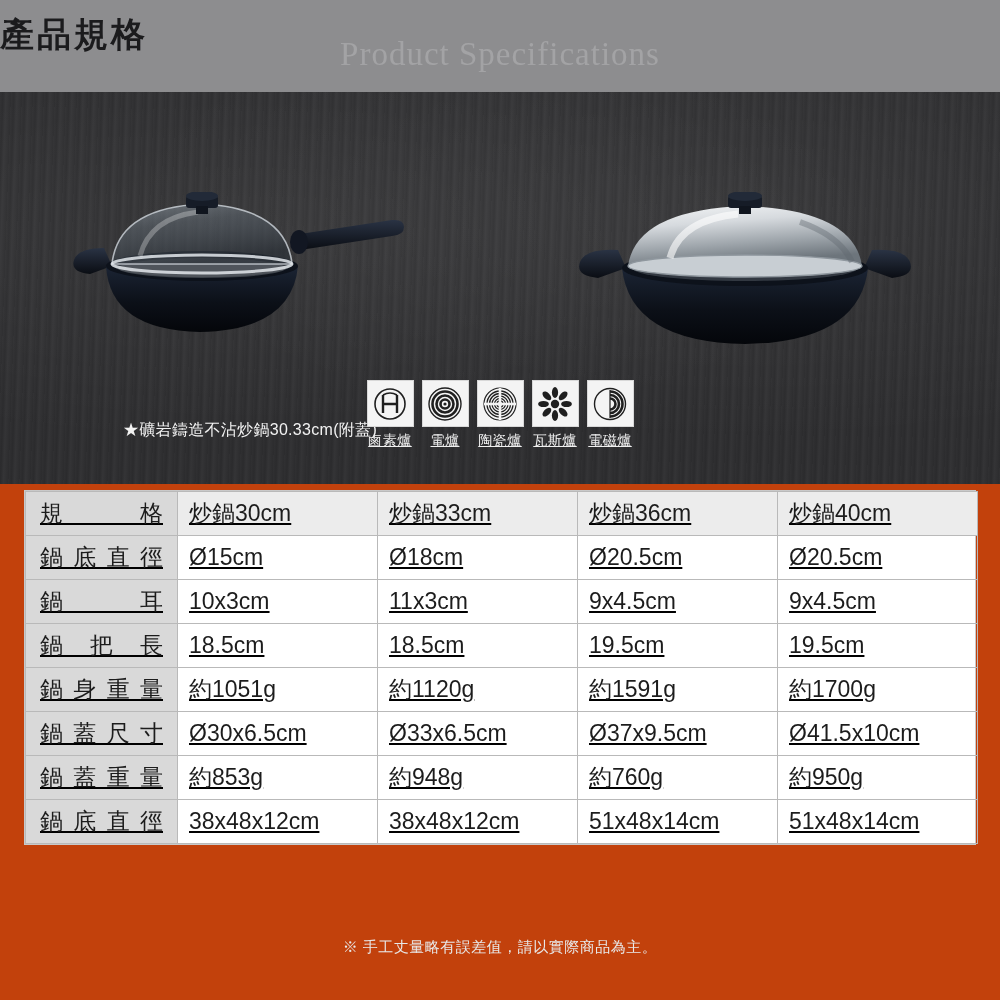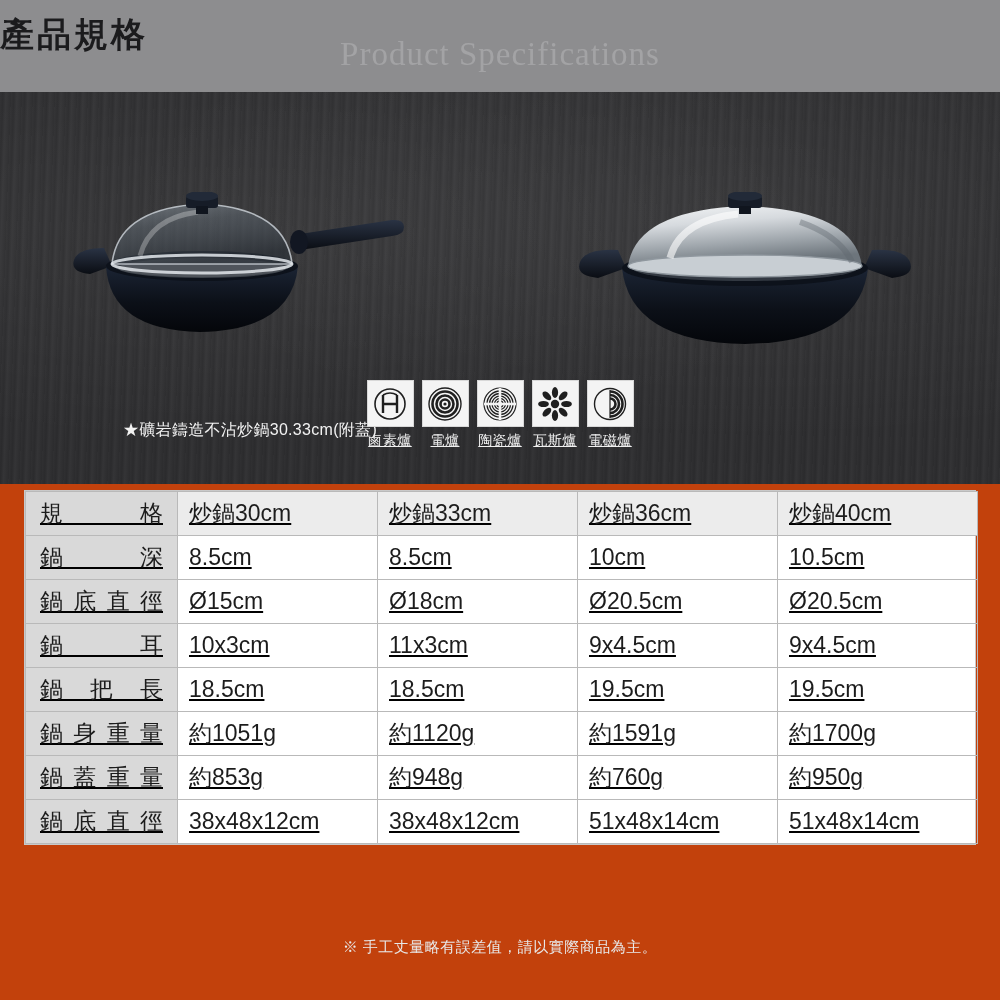--- a/index.html
+++ b/index.html
@@ -322,27 +322,20 @@
     <table class="spec">
       <tbody>
         <tr class="head">
           <td class="rowhead">規　　格</td>
           <td class="val">炒鍋30cm</td>
           <td class="val">炒鍋33cm</td>
           <td class="val">炒鍋36cm</td>
           <td class="val">炒鍋40cm</td>
         </tr>
         <tr>
-          <td class="rowhead">鍋　　深</td>
-          <td class="val">8.5cm</td>
-          <td class="val">8.5cm</td>
-          <td class="val">10cm</td>
-          <td class="val">10.5cm</td>
-        </tr>
-        <tr>
           <td class="rowhead">鍋底直徑</td>
           <td class="val">Ø15cm</td>
           <td class="val">Ø18cm</td>
           <td class="val">Ø20.5cm</td>
           <td class="val">Ø20.5cm</td>
         </tr>
         <tr>
           <td class="rowhead">鍋　　耳</td>
           <td class="val">10x3cm</td>
           <td class="val">11x3cm</td>
@@ -357,20 +350,27 @@
           <td class="val">19.5cm</td>
         </tr>
         <tr>
           <td class="rowhead">鍋身重量</td>
           <td class="val">約1051g</td>
           <td class="val">約1120g</td>
           <td class="val">約1591g</td>
           <td class="val">約1700g</td>
         </tr>
         <tr>
+          <td class="rowhead">鍋蓋尺寸</td>
+          <td class="val">Ø30x6.5cm</td>
+          <td class="val">Ø33x6.5cm</td>
+          <td class="val">Ø37x9.5cm</td>
+          <td class="val">Ø41.5x10cm</td>
+        </tr>
+        <tr>
           <td class="rowhead">鍋蓋重量</td>
           <td class="val">約853g</td>
           <td class="val">約948g</td>
           <td class="val">約760g</td>
           <td class="val">約950g</td>
         </tr>
         <tr>
           <td class="rowhead">鍋底直徑</td>
           <td class="val">38x48x12cm</td>
           <td class="val">38x48x12cm</td>

